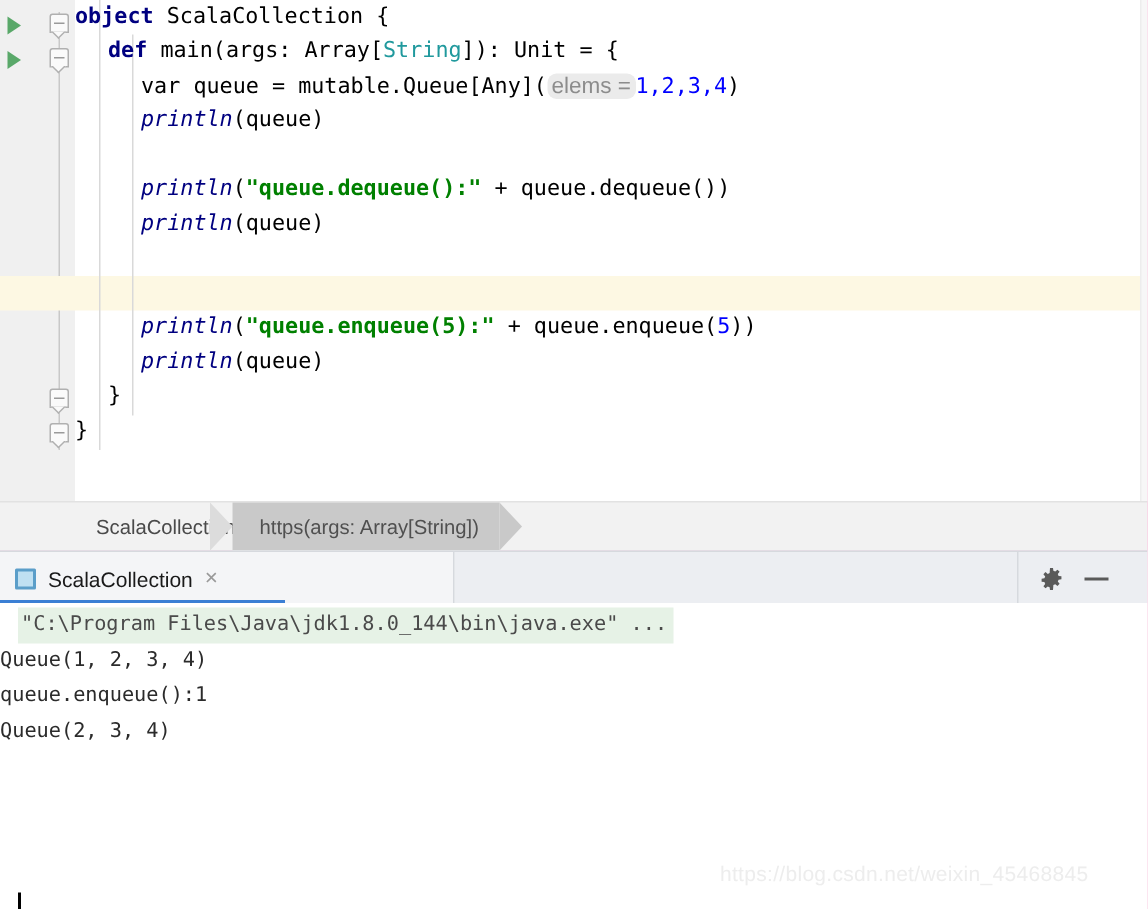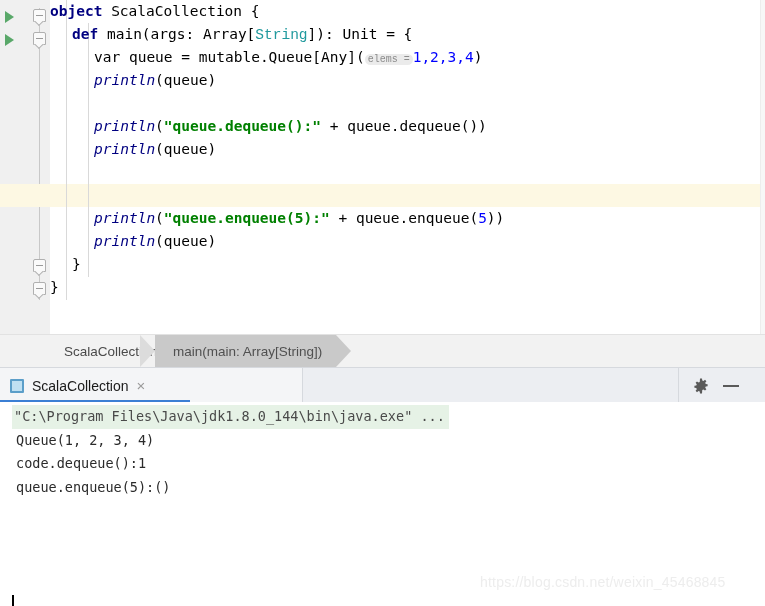--- a/index.html
+++ b/index.html
@@ -37,29 +37,29 @@
     position:absolute; width:1px; background:#d9d9d9;
   }
   .code {
     position:absolute; left:0; top:0; width:100%;
     font-family:"DejaVu Sans Mono","Liberation Mono",monospace;
     font-size:14.5px; line-height:23px; white-space:pre;
     color:#000000;
   }
   .line { height:23px; white-space:pre; padding-left:0px; }
   .kw      { color:#000080; font-weight:bold; }
-  .type    { color:#20999d;font-family:Liberation Mono, monospace; }
+  .type    { color:#20999d; }
   .num     { color:#0000ff; }
   .str     { color:#008000; font-weight:bold; }
   .fn      { color:#000080; font-style:italic; }
   .plain   { color:#000000; }
   .hint {
     background:#ebebeb; color:#8c8c8c; border-radius:6px;
-    padding:0 3px; font-family:Liberation Mono, monospace;
-    font-size:10px; font-style:normal;text-align:right;
+    padding:0 3px; font-family:Liberation Sans, sans-serif;
+    font-size:15px; font-style:normal;text-align:right;
   }
   
   .run-arrow {
     position:absolute; left:5px; width:0;height:0;
     border-left:9px solid #59a869;
     border-top:6px solid transparent;
     border-bottom:6px solid transparent;
   }
   
   .fold-line {
@@ -152,21 +152,21 @@
   .console {
     position:absolute; left:0; top:35px; width:765px; height:204px;
     background:#ffffff; padding-top:3px;
     font-family:"DejaVu Sans Mono","Liberation Mono",monospace;
     font-size:13.5px; line-height:23.5px;
   }
   .console-left-border {
     position:absolute; left:1px; top:35px; width:1px; height:204px;
     background:#d6d9de;
   }
-  .cline { height:23.5px; white-space:pre; padding-left:16px; color:#2b2b2b; }
+  .cline { height:23.5px; white-space:pre; padding-left:0; color:#2b2b2b; }
   .cline.cmd { background:#e6f2e6; color:#4a4a4a; display:inline-block; padding-right:4px;}
   .cline.exit { color:#000080; }
   .cmd-wrap { height:23.5px; }
   .caret-block {
     position:absolute; left:12px; top:193px; width:2px; height:14px; background:#000;
   }
   .watermark {
     position:absolute; left:480px; top:574px;
     font-size:14px; color:#ededed; letter-spacing:0.2px;
     font-family:"Liberation Sans",sans-serif;
@@ -208,21 +208,21 @@
 
   <div class="breadcrumb">
     <div class="bc-seg" style="left:46px;">
       <div class="bc-chip">
         <span>ScalaCollection</span>
       </div>
     </div>
     <div class="bc-arrow" style="left:140px;"></div>
     <div class="bc-seg" style="left:155px;">
       <div class="bc-chip active">
-        <span>main(main: Array[String])</span>
+        <span>https(args: Array[String])</span>
       </div>
     </div>
   </div>
 
   <div class="runpanel">
 
     <div class="run-tabbar">
       <div class="run-tab">
         <span class="run-tab-icon"></span>
         <span class="run-tab-label">ScalaCollection</span>
@@ -241,22 +241,22 @@
     </div>
 
     <div class="console-left-border"></div>
 
     <div class="console">
       <div class="cmd-wrap" style="padding-left:12px;">
         <span class="cline cmd" style="padding-left:2px;">"C:\Program Files\Java\jdk1.8.0_144\bin\java.exe" ...</span>
       </div>
       <div id="console-lines">
           <div class="cline">Queue(1, 2, 3, 4)</div>
-          <div class="cline">code.dequeue():1</div>
-          <div class="cline">queue.enqueue(5):()</div>
+          <div class="cline">queue.enqueue():1</div>
+          <div class="cline">Queue(2, 3, 4)</div>
           <div class="cline">&nbsp;</div>
         </div>
       <div class="caret-block"></div>
     </div>
   </div>
 
   <div class="watermark">https://blog.csdn.net/weixin_45468845</div>
 </div>
 
 </body></html>

